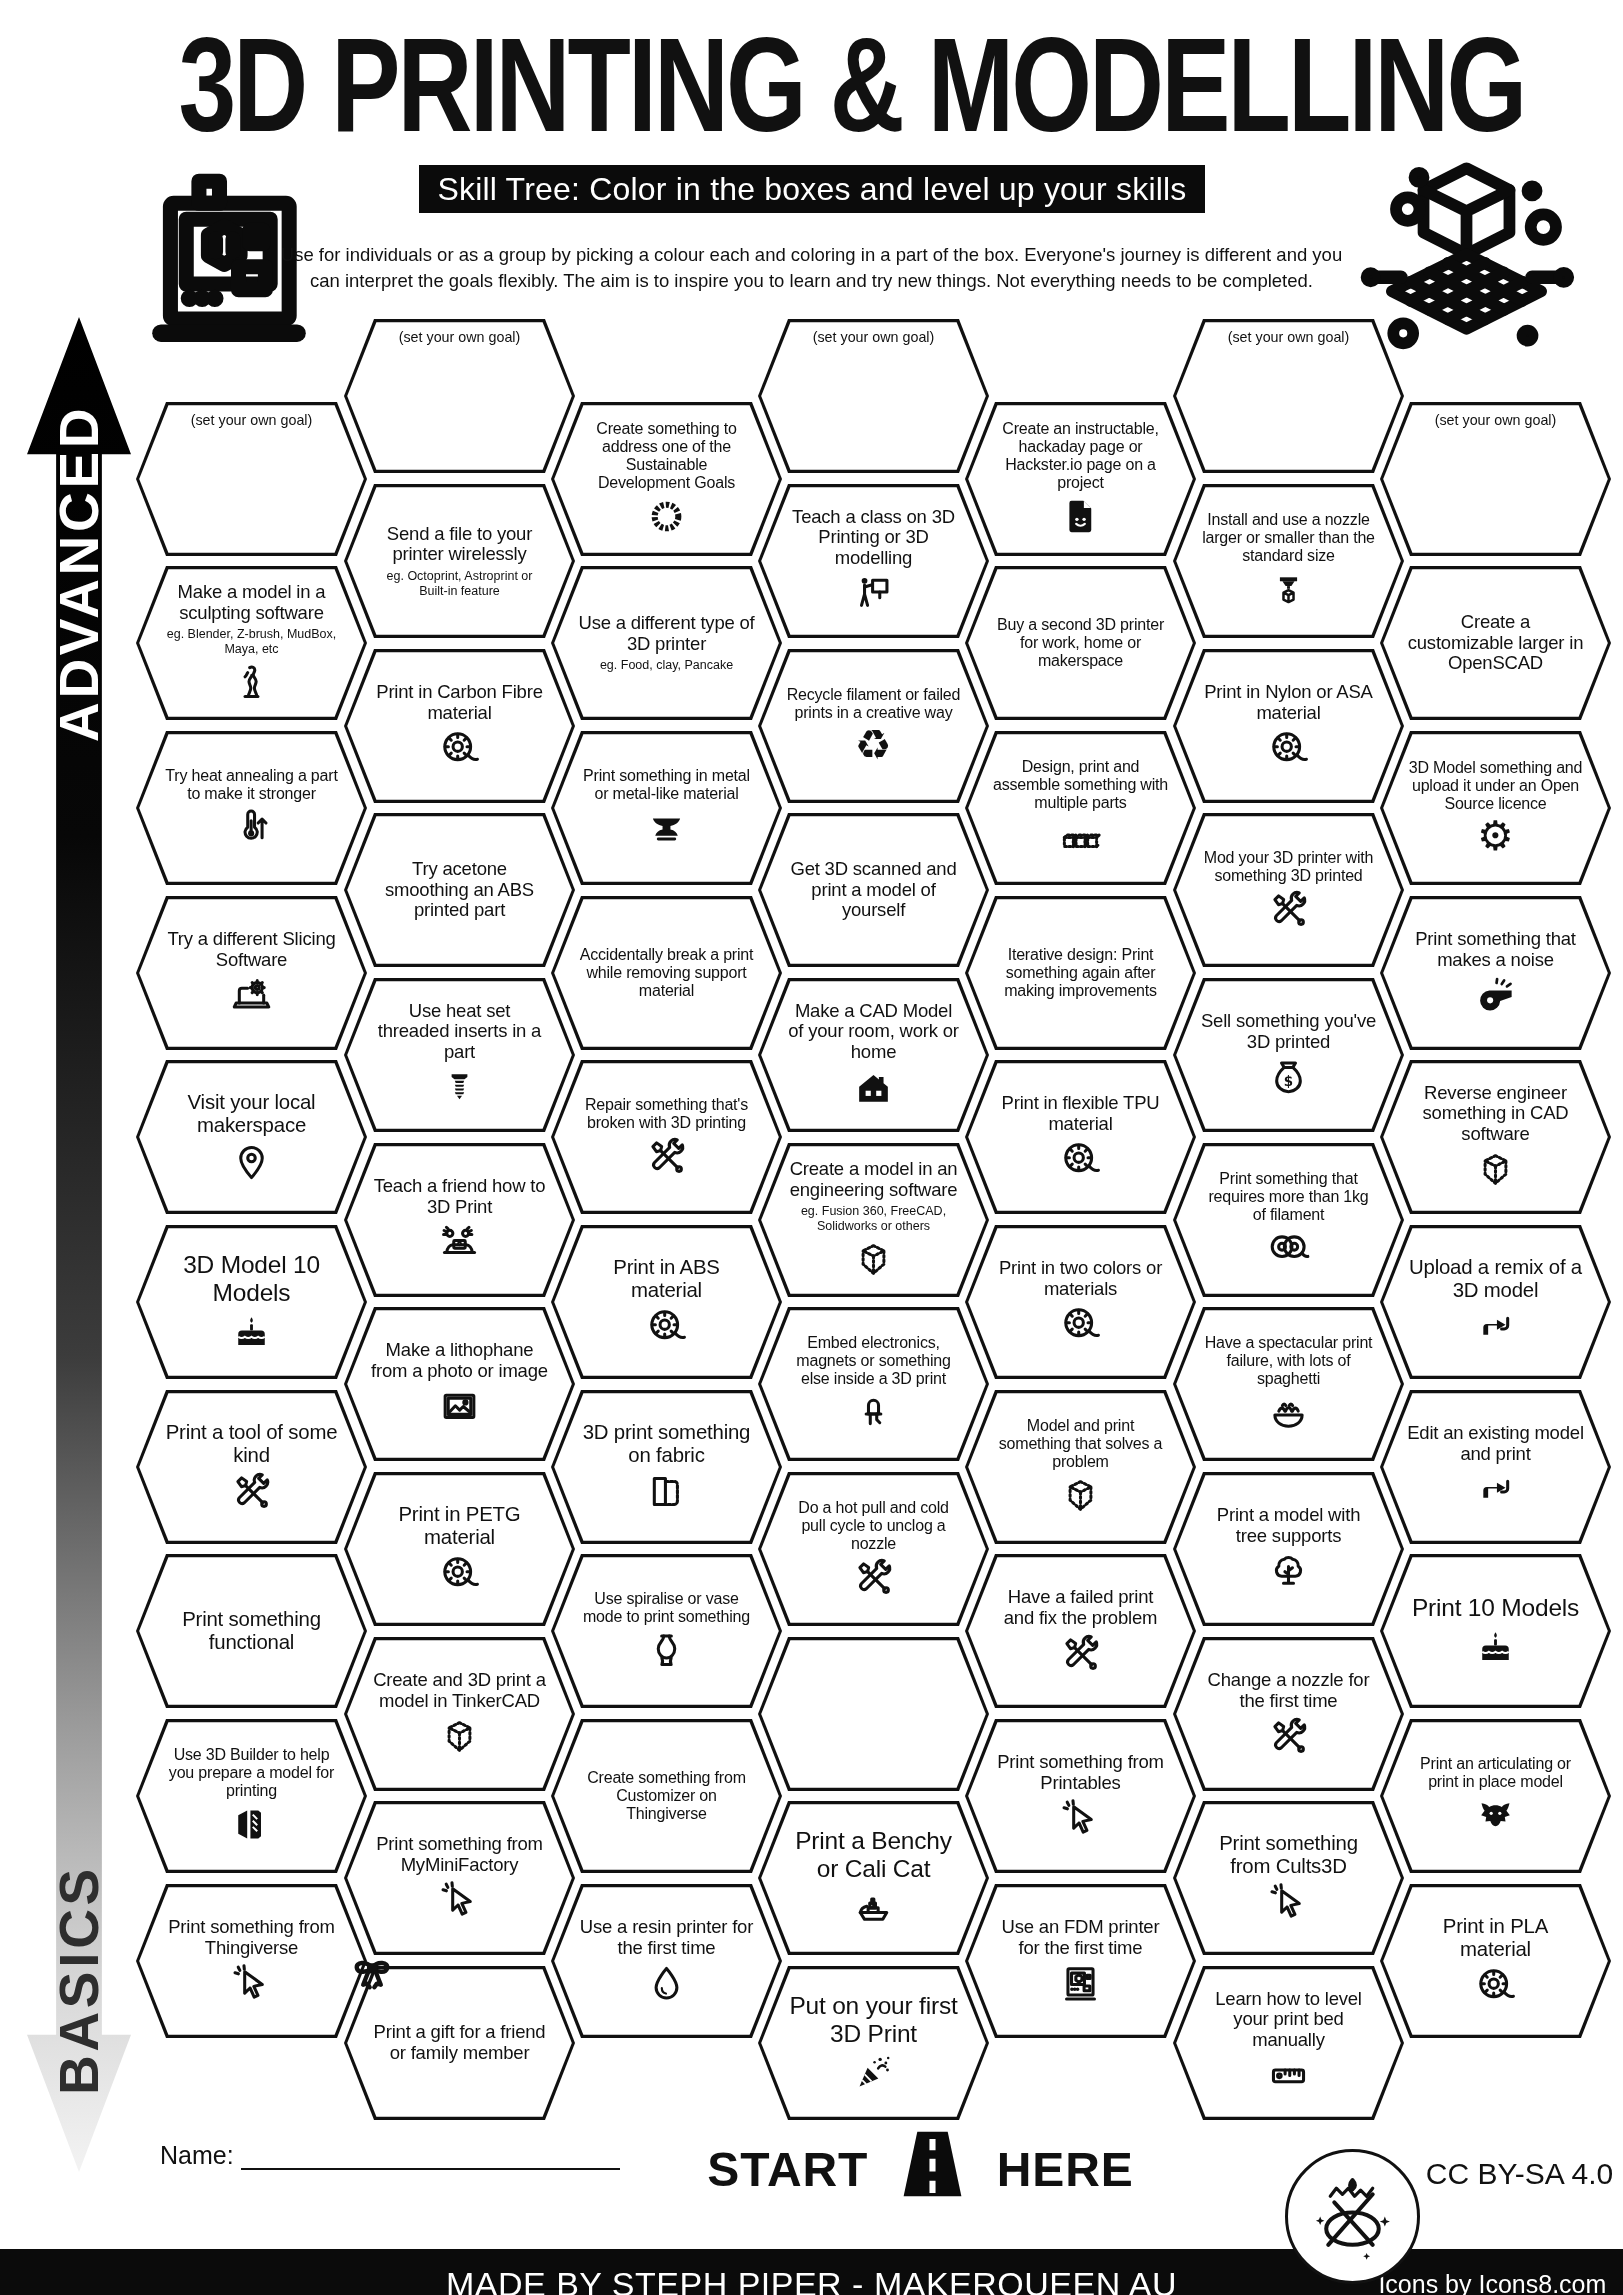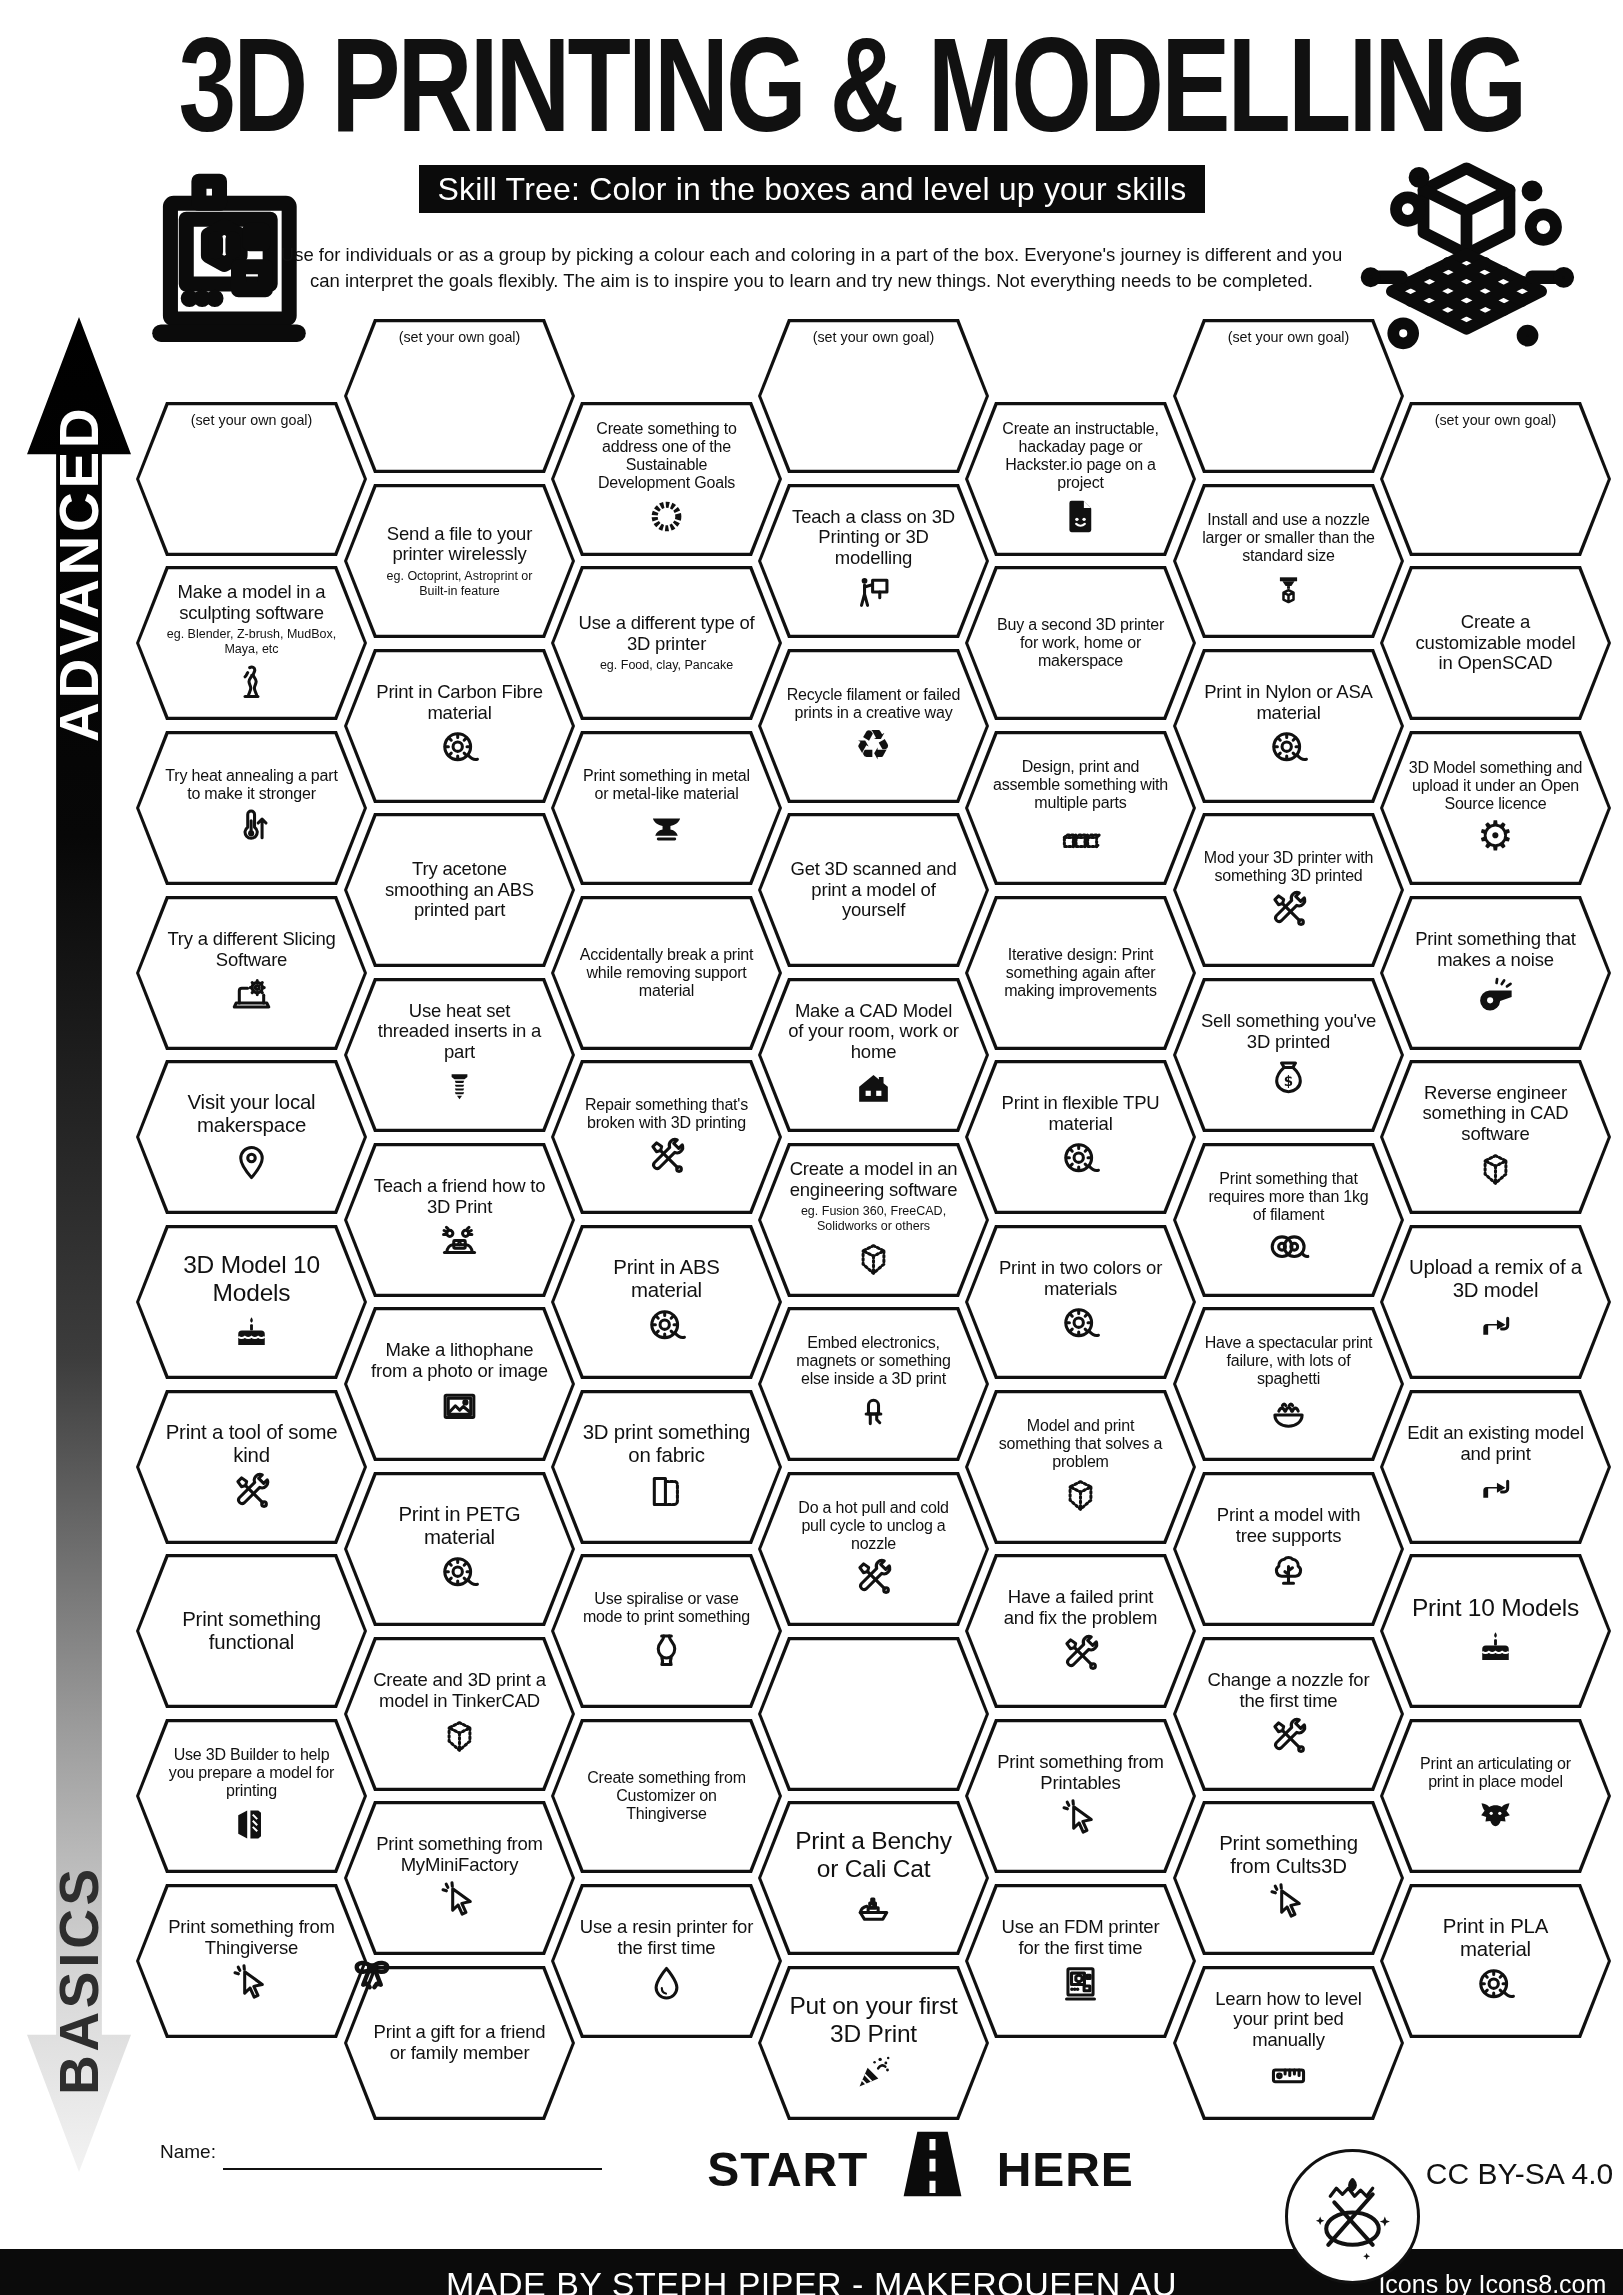--- a/index.html
+++ b/index.html
@@ -63,21 +63,21 @@
   .hex-icon.corner{position:absolute; left:-2.8px; top:-18.5px; z-index:4;}
   .hex-icon.corner svg{width:62px; height:62px;}
   .glyph-icon{font-family:"DejaVu Sans", sans-serif; font-size:41px; line-height:1;}
   
   .start-here{
     position:absolute; top:2126px; left:680px; width:481px;
     display:flex; align-items:center; justify-content:center; gap:15.7px;
     font-size:48px; font-weight:700; letter-spacing:0.9px;
   }
   .start-here svg{width:97px; height:76px;}
-  .name-row{position:absolute; top:2141px; left:160px; font-size:19px; display:flex; align-items:flex-start;}
+  .name-row{position:absolute; top:2141px; left:160px; font-size:25px; display:flex; align-items:flex-start;}
   .name-line{display:inline-block; width:379px; border-bottom:2.3px solid #111; margin-left:7.4px; height:27px;}
   .license{position:absolute; top:2157px; left:1420px; width:199px; text-align:center; font-size:30px;}
   .footer-bar{
     position:absolute; left:0; top:2225px; width:1623px; height:70px; background:#0b0b0b; color:#fff;margin-top:24px;
   }
   .footer-credit{
     position:absolute; left:0; width:100%; top:0; height:70px;
     display:flex; align-items:center; justify-content:center; font-size:34px; letter-spacing:0.5px;
   }
   .footer-icons-credit{
@@ -954,21 +954,21 @@
       <div class="hex-bg"></div>
       <div class="hex-fill"></div>
       <div class="hex-content">
         <div class="hex-label ">(set your own goal)</div>
       </div>
     </div>
     <div class="hex" style="left: 1380px; top: 566px;">
       <div class="hex-bg"></div>
       <div class="hex-fill"></div>
       <div class="hex-content">
-        <div class="hex-label md">Create a customizable model in OpenSCAD</div>
+        <div class="hex-label md">Create a customizable larger in OpenSCAD</div>
       </div>
     </div>
     <div class="hex" style="left: 1380px; top: 731px;">
       <div class="hex-bg"></div>
       <div class="hex-fill"></div>
       <div class="hex-content">
         <div class="hex-label sm">3D Model something and upload it under an Open Source licence</div>
         <span class="hex-icon">
           <div class="glyph-icon">⚙</div>
         </span>

